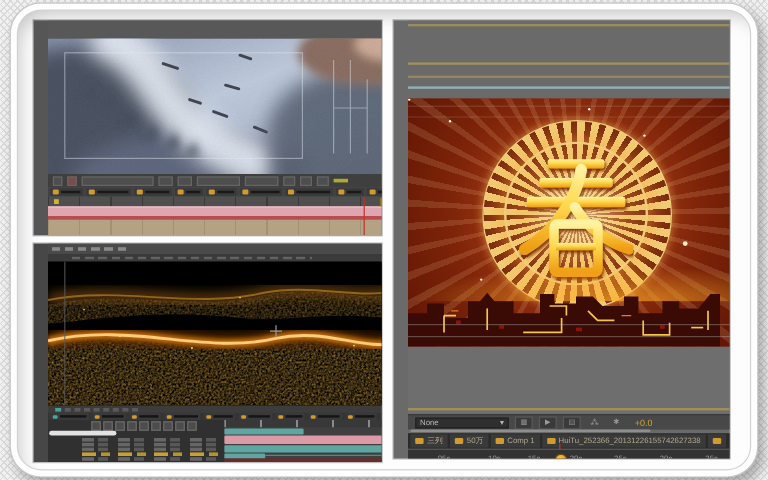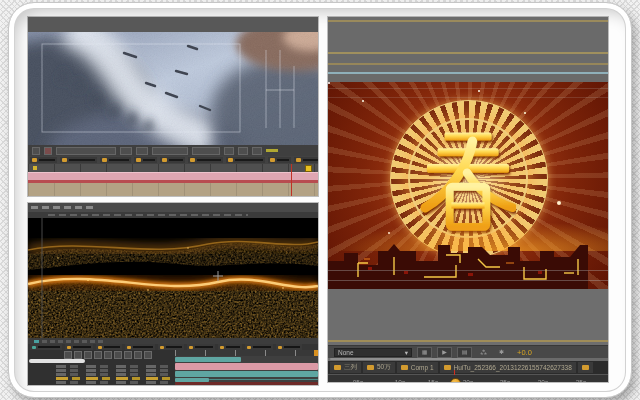--- a/index.html
+++ b/index.html
@@ -10,21 +10,21 @@
       repeating-linear-gradient(-45deg,#d9d9d9 0 1px,transparent 1px 4px),
       #f1f1f1;}
   .mat{position:absolute;left:8px;top:2px;right:8px;bottom:2px;background:#fdfdfd;
     border-radius:26px;border:1px solid #c6c6c6;
     box-shadow:4px 6px 10px rgba(0,0,0,.28), inset 0 0 0 5px #ffffff,
       inset 0 0 0 6px #d2d2d2, inset 7px 9px 16px rgba(0,0,0,.22);}
   .panel{position:absolute;overflow:hidden;box-shadow:0 0 0 1px rgba(0,0,0,.25);}
   #p1{left:28px;top:17px;width:290px;height:179px;background:#565656;}
   #p2{left:28px;top:203px;width:290px;height:182px;background:#474747;}
   #p3{left:328px;top:17px;width:280px;height:365px;background:#6a6a6a;}
-  .abs{position:absolute;}
+  .abs{position:absolute;margin-left:12px;}
   .dash{background:repeating-linear-gradient(90deg,#8a8a8a 0 7px,transparent 7px 11px);}
   
   .p1-head{left:0;top:0;width:290px;height:15px;background:#585858;border-bottom:1px solid #454545;}
   .p1-view{left:0;top:15px;width:290px;height:113px;}
   .p1-tools{left:0;top:128px;width:290px;height:11px;background:#3f3f3f;display:flex;align-items:center;gap:4px;padding:0 4px;box-sizing:border-box;}
   .tbx{height:6px;background:#4e4e4e;border:1px solid #666;}
   .p1-tabs{left:0;top:139px;width:290px;height:8px;background:#424242;display:flex;gap:3px;padding:1px 2px;box-sizing:border-box;}
   .ctab{display:flex;align-items:center;gap:2px;background:#393939;padding:0 2px;height:6px;}
   .fold{width:5px;height:4px;background:#d39b2f;border-radius:1px;flex:none;}
   .ctab .txt{width:16px;height:2px;background:#191919;}

